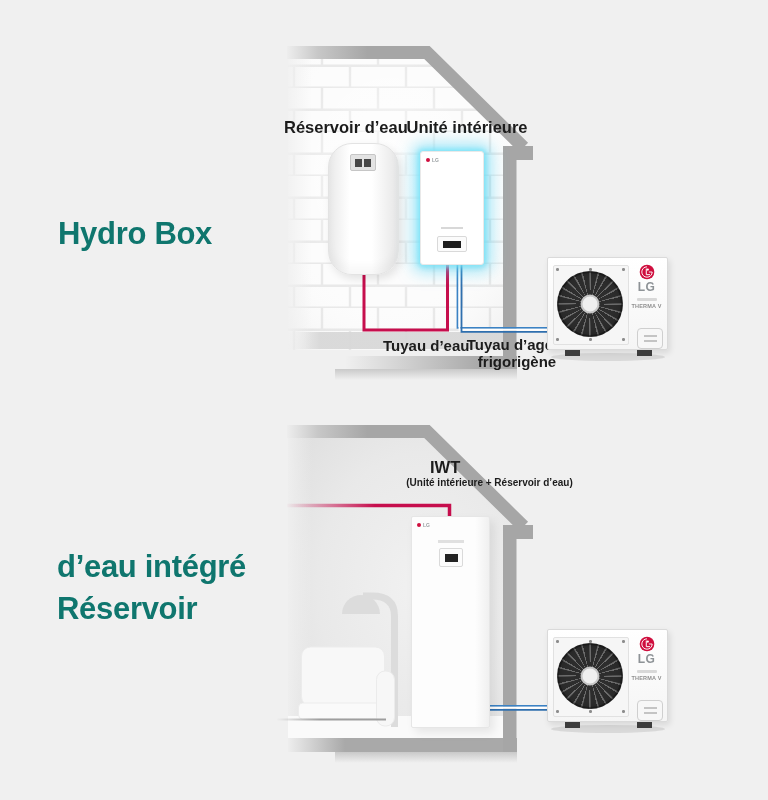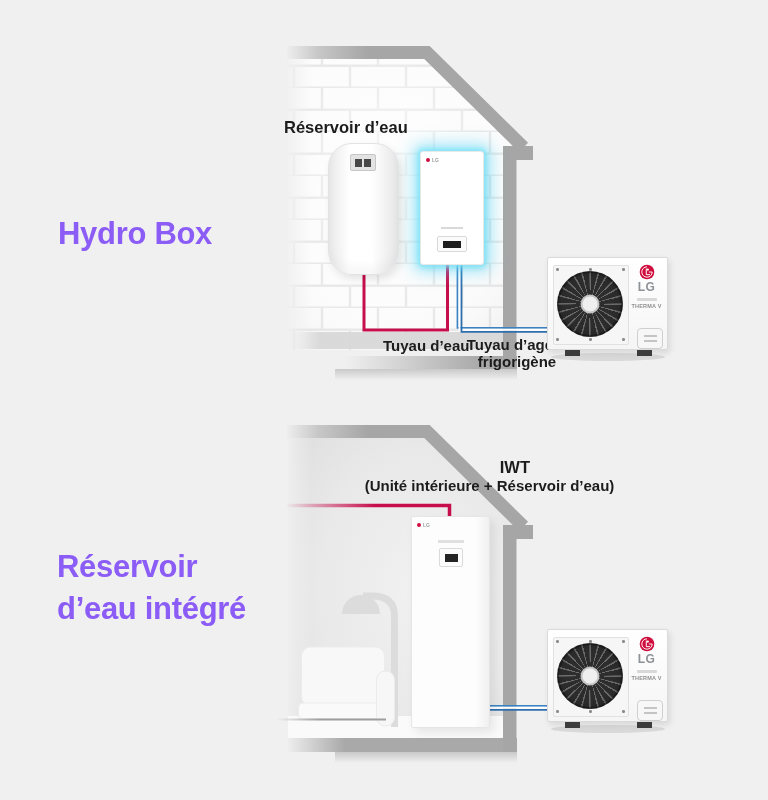--- a/index.html
+++ b/index.html
@@ -1,32 +1,32 @@
 <!DOCTYPE html>
 <html><head>
 <meta charset="utf-8">
 <style>
   html,body{margin:0;padding:0;background:#f0f0f0;}
   .canvas{position:relative;width:768px;height:800px;background:#f0f0f0;overflow:hidden;
           font-family:"Liberation Sans",sans-serif;}
   .scene{position:absolute;left:0;top:0;width:768px;height:800px;}
 
   
-  .title{position:absolute;color:#8b5cf6;font-weight:bold;font-size:31px;line-height:42px;letter-spacing:-0.3px;}
+  .title{position:absolute;color:#0f766e;font-weight:bold;font-size:31px;line-height:42px;letter-spacing:-0.3px;}
   .t-top{left:58px;top:187px;}
   .t-bottom{left:57px;top:546px;}
 
   
   .lbl{position:absolute;color:#1c1c1c;font-weight:600;white-space:nowrap;}
   .lbl-tank{left:284px;top:118px;width:120px;text-align:right;font-size:16.5px;}
   .lbl-indoor{left:399px;top:118px;width:136px;text-align:center;font-size:16.5px;}
   .lbl-waterpipe{left:383px;top:337px;width:100px;font-size:15px;}
   .lbl-refpipe{left:464px;top:337px;width:106px;text-align:center;font-size:15px;white-space:normal;line-height:16.5px;}
-  .lbl-iwt{left:430px;top:458px;width:100px;text-align:right;font-size:16.5px;}
-  .lbl-iwtsub{left:347px;top:477px;width:285px;text-align:center;font-size:15px;}
+  .lbl-iwt{left:430px;top:458px;width:100px;text-align:left;font-size:16.5px;}
+  .lbl-iwtsub{left:347px;top:477px;width:285px;text-align:center;font-size:10px;}
 
   
   .tank{position:absolute;left:328px;top:143px;width:69px;height:130px;border-radius:24px;
         background:linear-gradient(90deg,#e9e9e9,#ffffff 30%,#ffffff 62%,#e6e6e6);
         border:1px solid #e3e3e3;box-shadow:3px 4px 8px rgba(0,0,0,.10), inset 0 -8px 10px rgba(0,0,0,.03);}
   .tank-display{position:absolute;left:21px;top:10px;width:24px;height:15px;background:#e3e3e3;
         border:1px solid #c6c6c6;border-radius:2px;display:flex;align-items:center;justify-content:center;gap:2px;}
   .tank-display i{width:7px;height:8px;background:#474747;display:block;}
 
   
@@ -183,25 +183,26 @@
         <path d="M478 705.8 H552" fill="none" stroke="#3b82c4" stroke-width="1.8"></path>
         <path d="M478 707.8 H552" fill="none" stroke="#ffffff" stroke-width="1.9"></path>
         <path d="M478 709.8 H552" fill="none" stroke="#2f6fae" stroke-width="1.8"></path>
       </g>
       <ellipse cx="608" cy="729" rx="57" ry="4" fill="rgba(100,100,100,0.16)"></ellipse>
     </g>
   </svg>
 
   <h2 class="title t-top">Hydro Box</h2>
   <div class="title t-bottom">
+    <div>d’eau intégré</div>
     <div>Réservoir</div>
-    <div>d’eau intégré</div>
   </div>
 
   <div class="lbl lbl-tank">Réservoir d’eau</div>
+  <div class="lbl lbl-indoor">Unité intérieure</div>
   <div class="lbl lbl-waterpipe">Tuyau d’eau</div>
   <div class="lbl lbl-refpipe">Tuyau d’agent frigorigène</div>
   <div class="lbl lbl-iwt">IWT</div>
   <div class="lbl lbl-iwtsub">(Unité intérieure + Réservoir d’eau)</div>
 
   <div class="tank">
     <div class="tank-display">
         <i></i>
         <i></i>
       </div>

